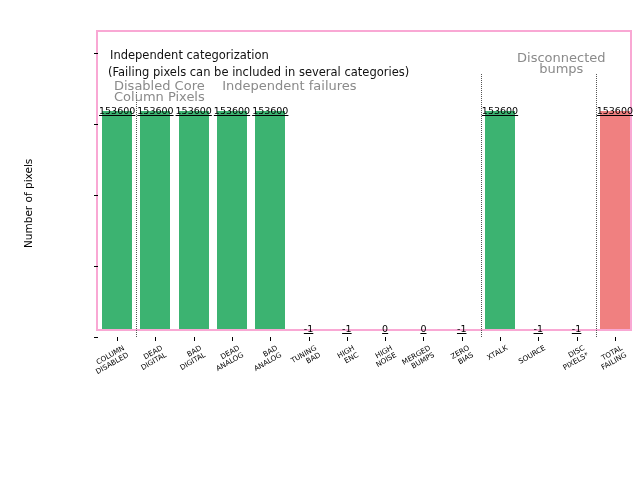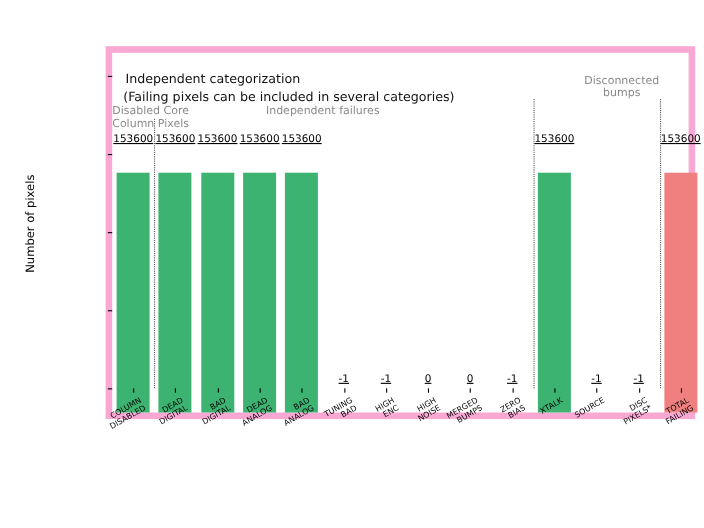--- a/index.html
+++ b/index.html
@@ -11,40 +11,40 @@
   #fig{position:absolute;left:0;top:0;width:640px;height:480px;}
 
   
   #chart-title{
     position:absolute;left:0;top:12px;width:640px;text-align:center;
     font-size:13.5px;color:#000;letter-spacing:.1px;
   }
 
   
   #plot-area{
-    position:absolute;left:96px;top:30px;width:536px;height:339px;
-    border:6px solid #f9a8d4;box-sizing:border-box;background:transparent;margin-top:12px;
+    position:absolute;left:96px;top:30px;width:536px;height:301px;
+    border:2px solid #f9a8d4;box-sizing:border-box;background:transparent;
   }
   #bars-layer{position:absolute;left:0;top:0;width:100%;height:100%;}
 
   .bar{position:absolute;bottom:0;}
   .bar-green{background:#3CB371;}
   .bar-red{background:#F08080;}
 
   .bar-label{
     position:absolute;font-size:9.5px;color:#000;text-align:center;
     white-space:nowrap;transform:translateX(-50%);text-decoration:underline;
   }
 
   
   .sep{position:absolute;top:0;width:0;border-left:1.6px dotted #555;}
 
   
   .grp-note{
-    position:absolute;font-size:10px;color:#8a8a8a;line-height:11px;
+    position:absolute;font-size:13px;color:#8a8a8a;line-height:11px;
     white-space:nowrap;
   }
   .grp-note.center{transform:translateX(-50%);text-align:center;}
 
   #indep-1{position:absolute;left:12px;top:16px;font-size:11.5px;color:#111;white-space:nowrap;}
   #indep-2{position:absolute;left:10px;top:33px;font-size:11.5px;color:#111;white-space:nowrap;text-align:right;}
   .ytick-mark{position:absolute;left:-4px;width:4px;border-top:1px solid #000;}
   #ylabel{
     position:absolute;font-size:10.5px;color:#000;white-space:nowrap;
     transform:rotate(-90deg);transform-origin:left top;
@@ -100,21 +100,21 @@
         <div class="bar-label" style="left: 478.571px; top: 291px;">-1</div>
         <div class="bar bar-red" style="left: 501.926px; width: 29.8629px; height: 217.898px; background: rgb(240, 128, 128);"></div>
         <div class="bar-label" style="left: 516.857px; top: 73.1023px;">153600</div>
       </div>
     <div id="seps-layer">
         <div class="sep" style="left: 38.2857px; top: 60px; height: 245px;"></div>
         <div class="sep" style="left: 382.857px; top: 42px; height: 263px;"></div>
         <div class="sep" style="left: 497.714px; top: 42px; height: 263px;"></div>
       </div>
     <div id="notes-layer">
-        <div class="grp-note" style="left: 0; top: 48px;">Disabled Core<br>Column Pixels</div>
+        <div class="grp-note" style="left: 16px; top: 48px;">Disabled Core<br>Column Pixels</div>
         <div class="grp-note center" style="left: 191.429px; top: 48px;">Independent failures</div>
         <div class="grp-note center" style="left: 463.257px; top: 20px;">Disconnected<br>bumps</div>
       </div>
     <div id="yticks-layer">
         <div class="ytick-mark" style="top: 305px;"></div>
         <div class="ytick-mark" style="top: 234.07px;"></div>
         <div class="ytick-mark" style="top: 163.14px;"></div>
         <div class="ytick-mark" style="top: 92.2093px;"></div>
         <div class="ytick-mark" style="top: 21.2791px;"></div>
       </div>

